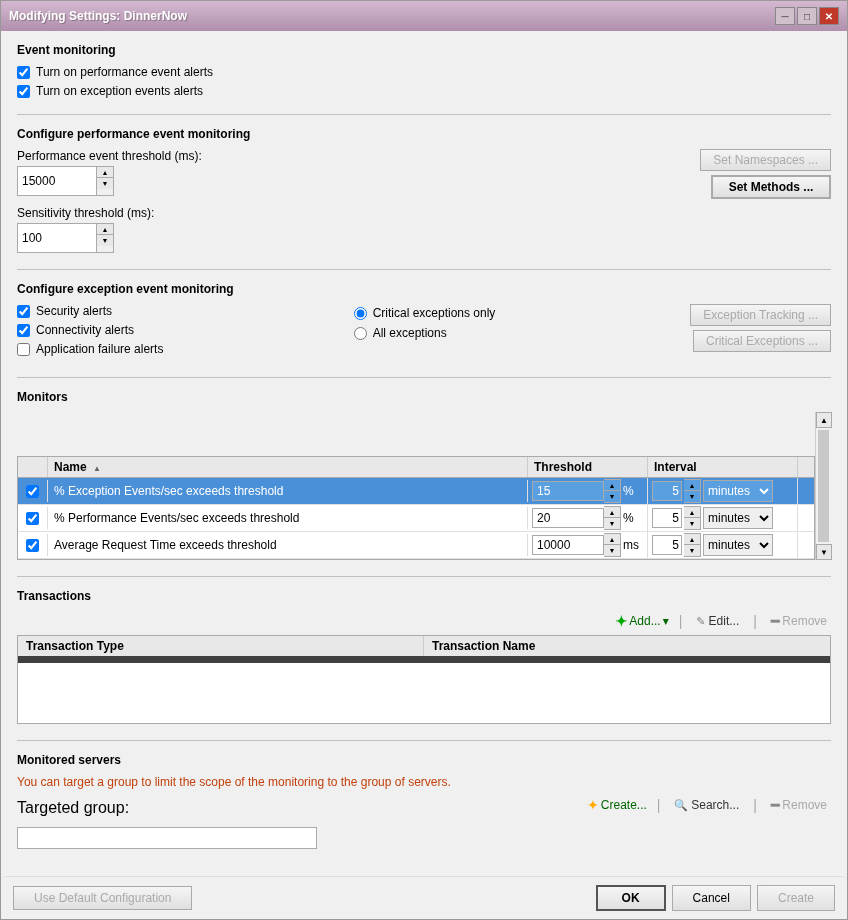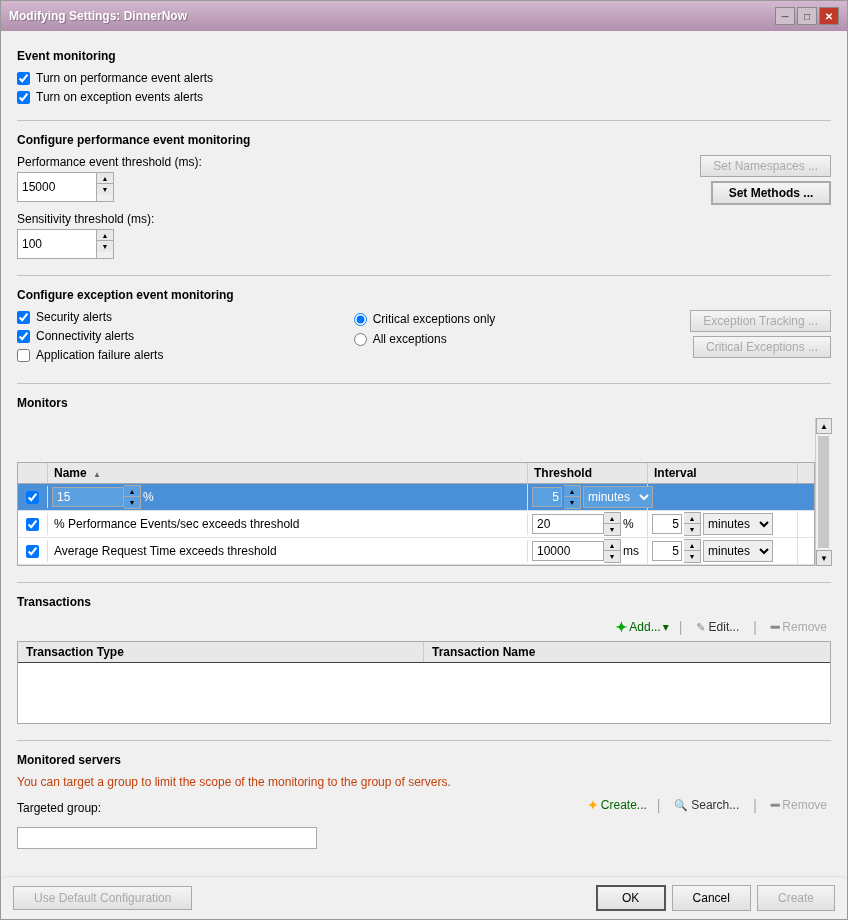--- a/index.html
+++ b/index.html
@@ -6,21 +6,20 @@
     body { font-family: 'Segoe UI', Tahoma, sans-serif; font-size: 12px; background: #f0f0f0; }
 
     .window {
       width: 848px;
       height: 920px;
       background: #f0f0f0;
       border: 1px solid #999;
       display: flex;
       flex-direction: column;
       position: relative;
-      gap: 6px;
     }
 
     .title-bar {
       background: linear-gradient(to bottom, #d4b8d0, #b090ad);
       padding: 6px 8px;
       display: flex;
       align-items: center;
       justify-content: space-between;
       flex-shrink: 0;
     }
@@ -310,21 +309,21 @@
     .trans-table {
       border: 1px solid #aaa;
       background: white;
       min-height: 80px;
     }
 
     .trans-header {
       display: grid;
       grid-template-columns: 1fr 1fr;
       background: #e8e8e8;
-      border-bottom: 1px solid #404040;
+      border-bottom: 7px solid #404040;
     }
 
     .trans-header-cell {
       padding: 3px 8px;
       font-size: 12px;
       font-weight: bold;
       border-right: 1px solid #ccc;
     }
 
     .trans-header-cell:last-child { border-right: none; }
@@ -337,21 +336,21 @@
     
     .monitored-servers-section { }
 
     .servers-desc {
       font-size: 12px;
       color: #c2410c;
       margin-bottom: 6px;
     }
 
     .targeted-group-label {
-      font-size: 12px;
+      font-size: 16px;
       white-space: nowrap;
     }
 
     .servers-toolbar {
       display: flex;
       justify-content: flex-end;
       align-items: center;
       gap: 8px;
       margin-bottom: 6px;
     }
@@ -389,21 +388,21 @@
 
     .bottom-btn {
       padding: 4px 20px;
       font-size: 12px;
       border: 1px solid #aaa;
       background: linear-gradient(to bottom, #f5f5f5, #e0e0e0);
       cursor: pointer;
       min-width: 70px;
     }
     .bottom-btn:disabled { color: #aaa; }
-    .bottom-btn-ok { font-weight: normal; border: 2px solid #555; }
+    .bottom-btn-ok { font-weight: bold; border: 2px solid #555; }
 
     .header-sort-arrow {
       font-size: 8px;
       margin-left: 3px;
       color: #666;
     }
 
     .monitors-scroll-container {
       display: flex;
     }
@@ -564,20 +563,21 @@
               </div>
               <div class="monitors-header-cell">Threshold</div>
               <div class="monitors-header-cell">Interval</div>
               <div class="monitors-header-cell"></div>
             </div>
 
             <div class="monitors-row selected">
               <div class="monitors-cell" style="justify-content: center;">
                 <input type="checkbox" checked="" style="">
               </div>
+              <div class="monitors-cell">% Exception Events/sec exceeds threshold</div>
               <div class="monitors-cell threshold-cell">
                 <input type="text" class="threshold-input" value="15" style="background: rgb(90, 159, 224); color: white;">
                 <div class="spinner-buttons" style="border-color:#aaa;">
                   <button class="spinner-btn" style="background:#5a9fe0;">▲</button>
                   <button class="spinner-btn" style="background:#5a9fe0;">▼</button>
                 </div>
                 <span class="unit-label" style="color:white;">%</span>
               </div>
               <div class="monitors-cell interval-cell">
                 <input type="text" class="interval-input" value="5" style="background: rgb(90, 159, 224); color: white;">

